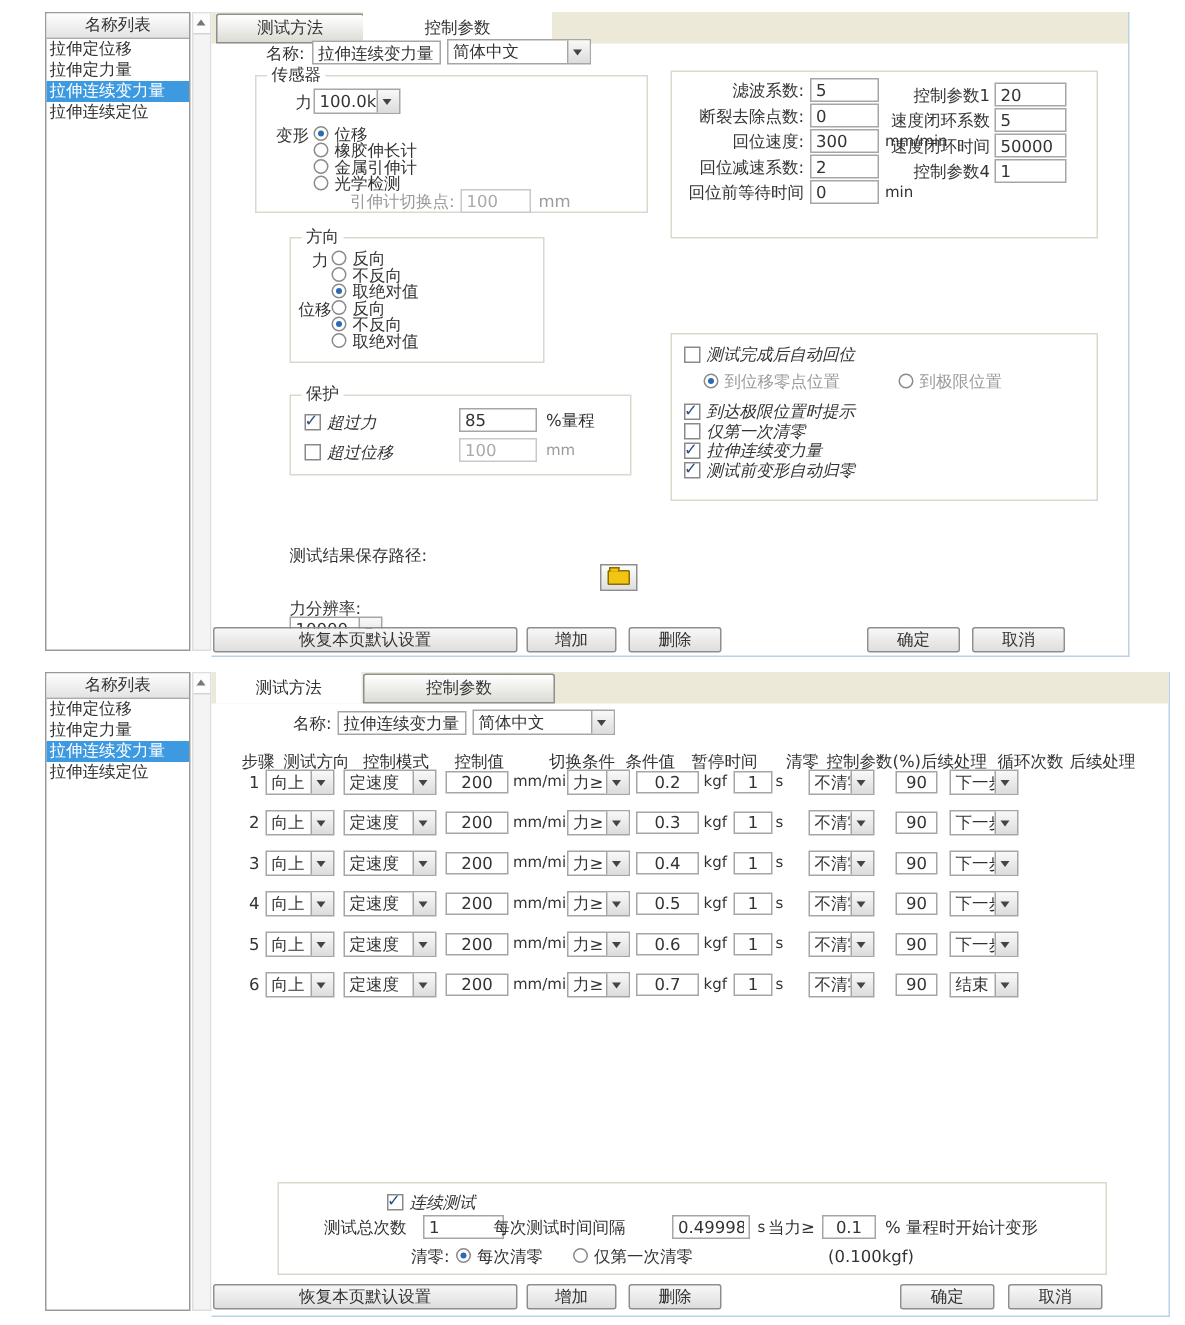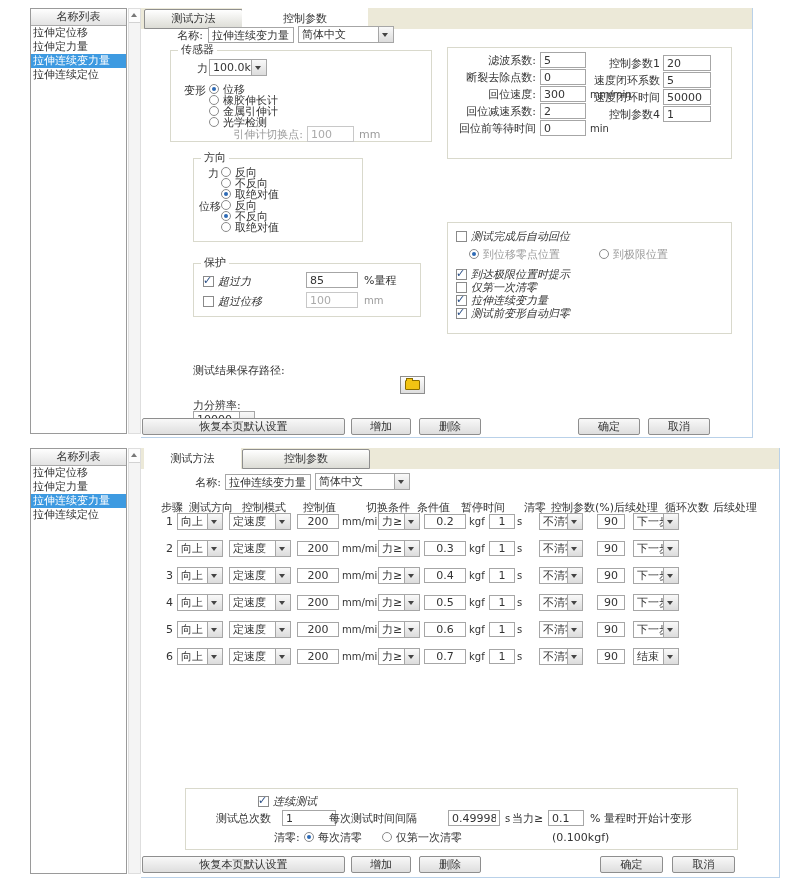--- a/index.html
+++ b/index.html
@@ -484,21 +484,21 @@
       <div class="lbl" style="left:88px;top:43px">清零:</div>
       <div class="radio sel" style="left:118px;top:42px">
           <span class="rb"></span>
           <span>每次清零</span>
         </div>
       <div class="radio" style="left:196px;top:42px">
           <span class="rb"></span>
           <span>仅第一次清零</span>
         </div>
       <div class="lbl" style="left:326px;top:24px">当力≥</div>
-      <input class="tb" style="left: 362px; top: 21px; width: 36px; " value="0.1">
+      <input class="tb" style="left: 362px; top: 21px; width: 36px; text-align: center;" value="0.1">
       <div class="lbl" style="left:404px;top:24px">% 量程时开始计变形</div>
       <div class="lbl" style="left:366px;top:43px">(0.100kgf)</div>
     </div>
 
     <div class="btn" style="left:1px;top:408px;width:203px">恢复本页默认设置</div>
     <div class="btn" style="left:210px;top:408px;width:60px">增加</div>
     <div class="btn" style="left:278px;top:408px;width:62px">删除</div>
     <div class="btn" style="left:459px;top:408px;width:63px">确定</div>
     <div class="btn" style="left:531px;top:408px;width:63px">取消</div>
   </div>

